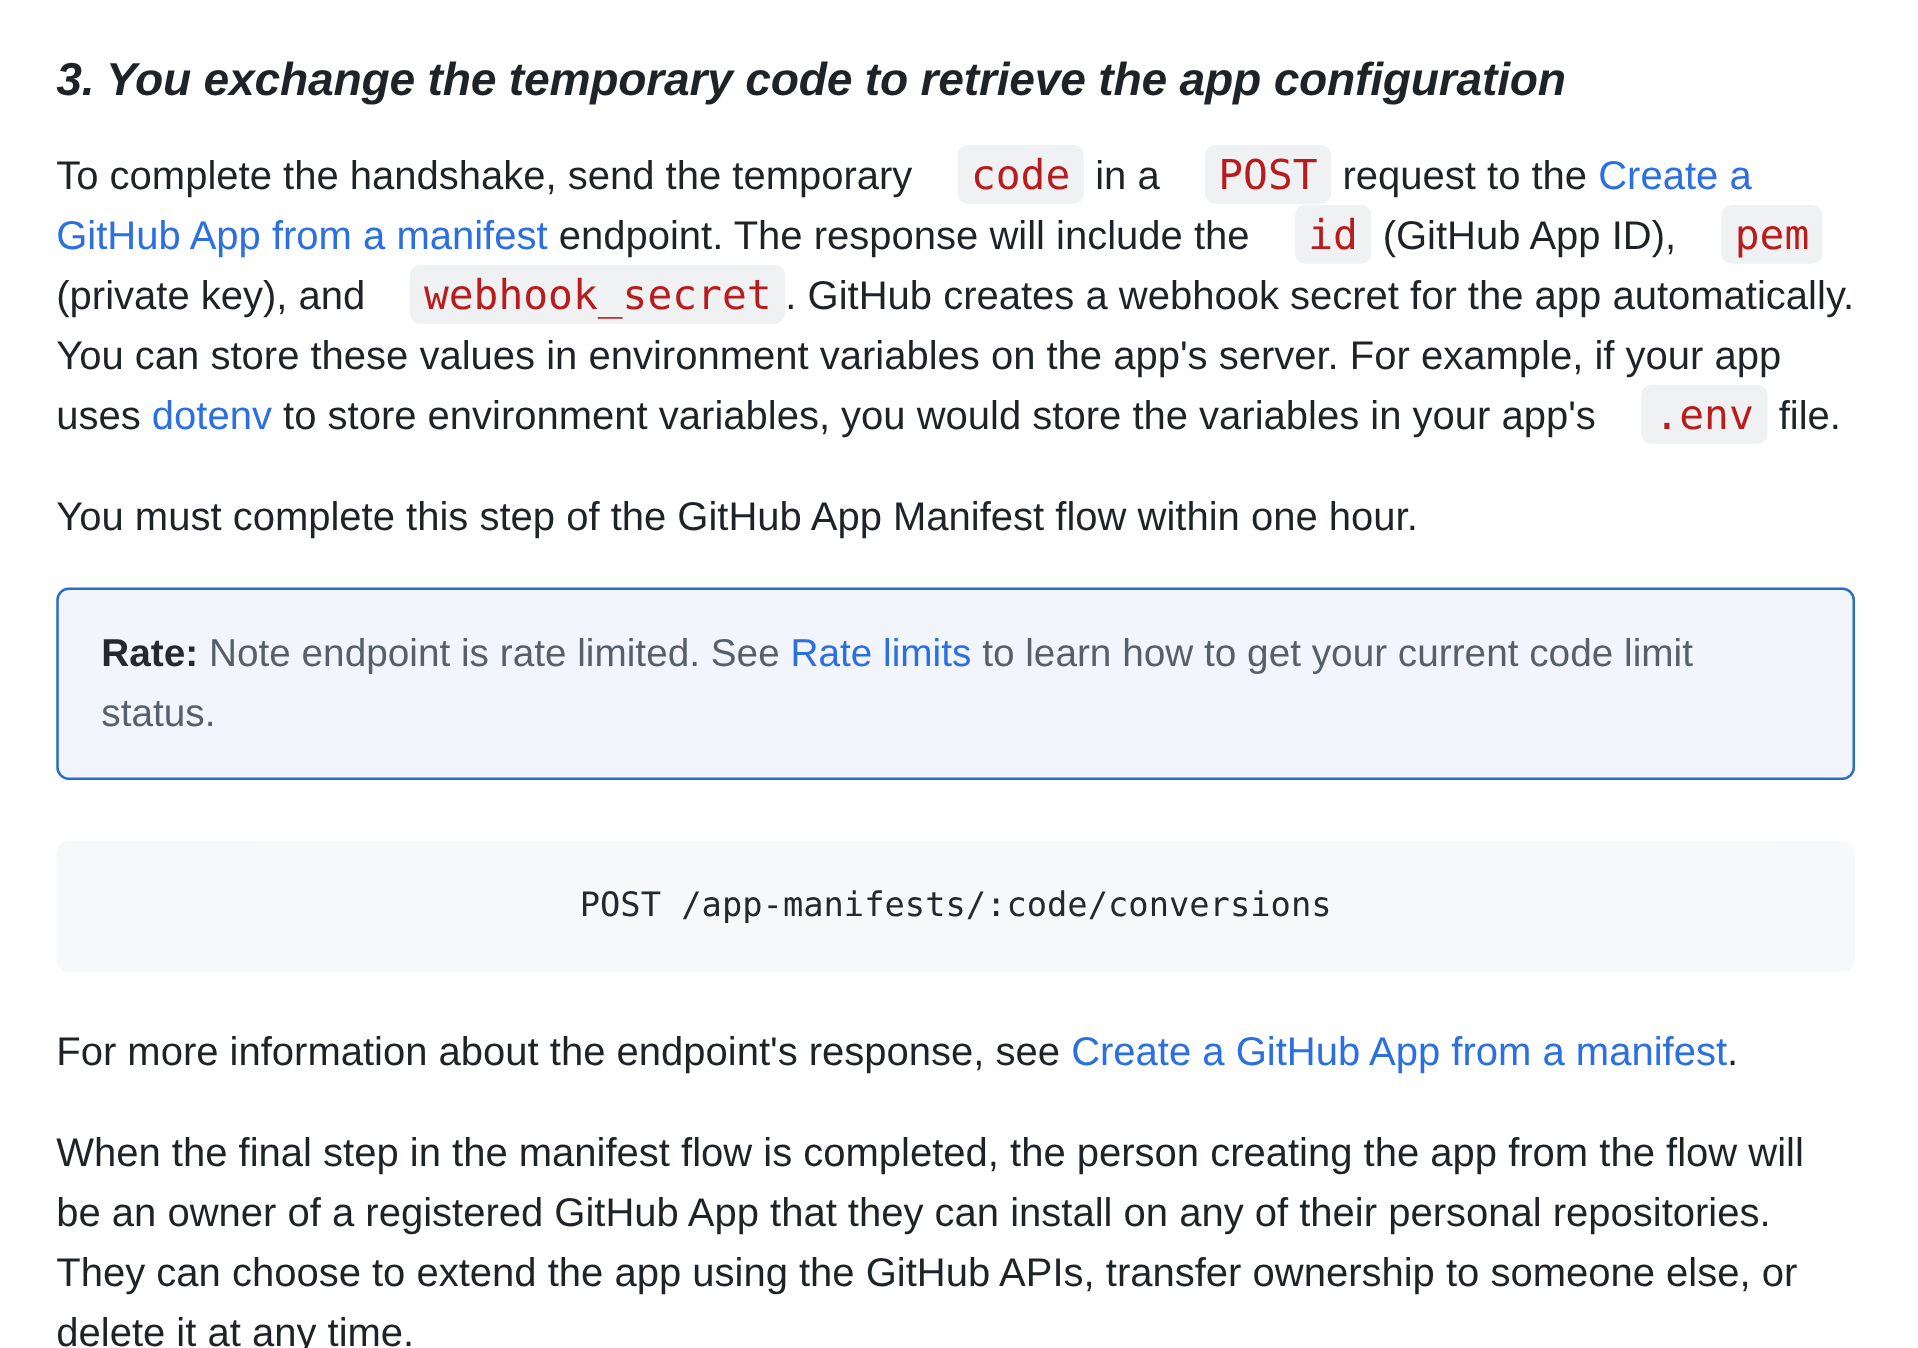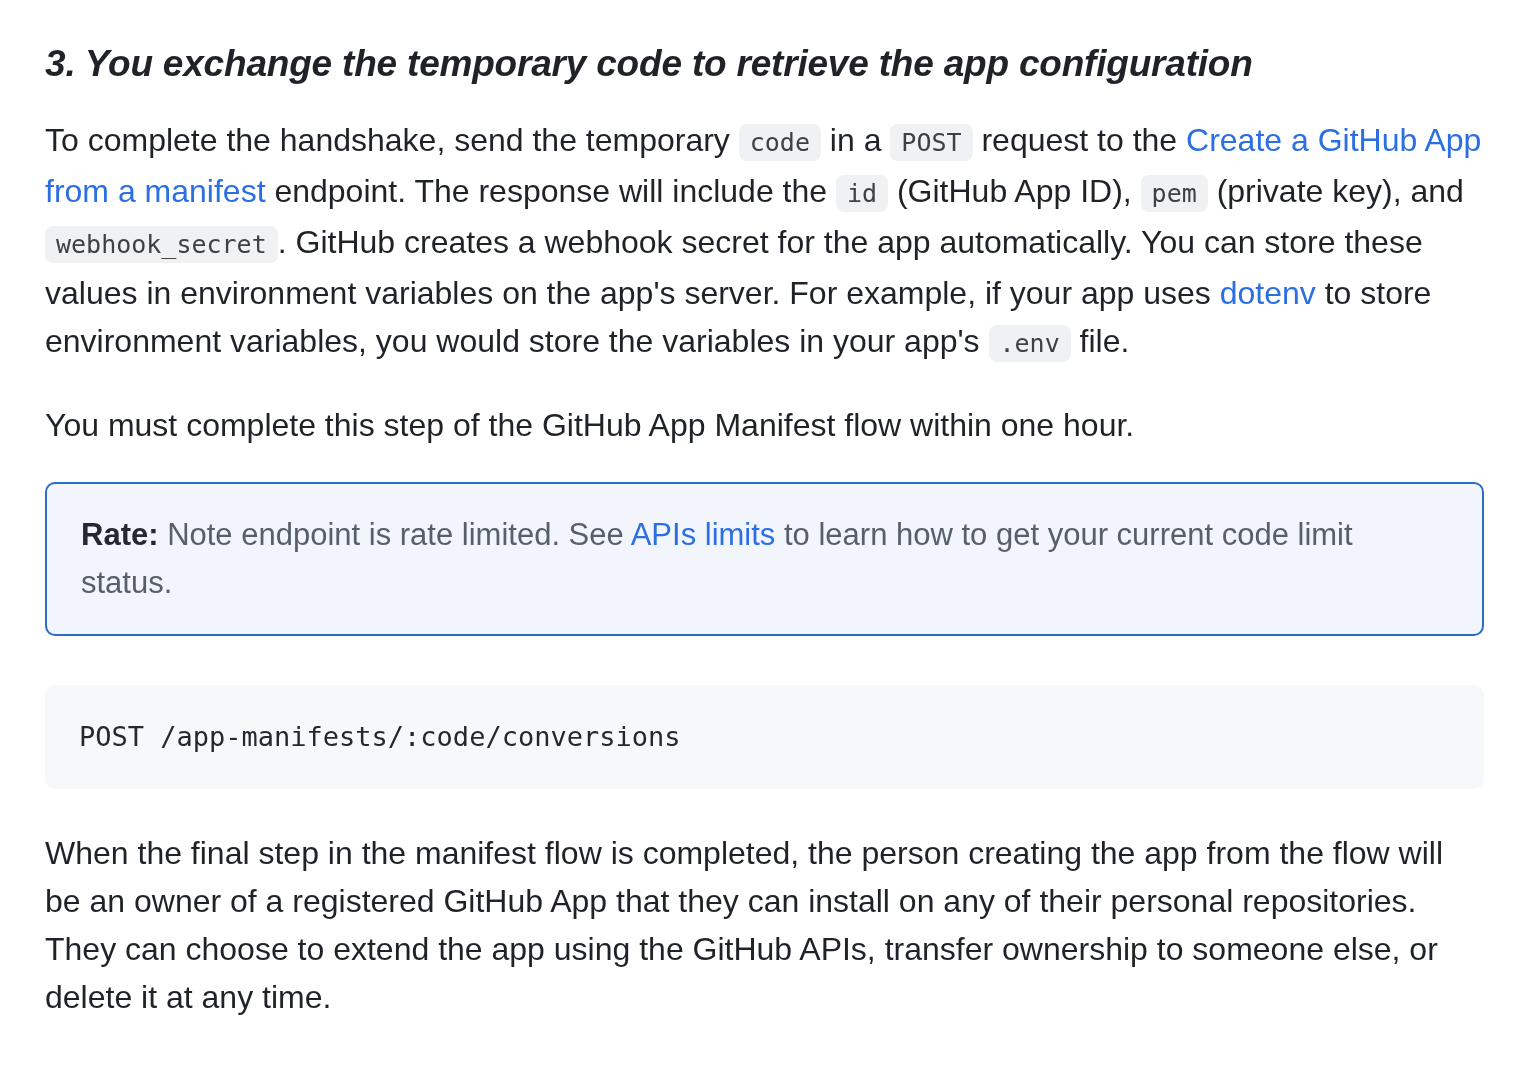--- a/index.html
+++ b/index.html
@@ -34,26 +34,27 @@
     line-height: 48px;
     color: #1f2328;
   }
   a.doc-link {
     color: #2b6fe2;
     text-decoration: none;
     cursor: pointer;
   }
   code.inline-code {
     font-family: "DejaVu Sans Mono", monospace;
-    font-size: 25px;
+    font-size: 33px;
     background: #eff1f3;
     border-radius: 8px;
     padding: 4px 11px;
-    color: #404040;
+    color: #b91c1c;
     white-space: nowrap;
+    margin-left: 27px;
   }
   .note-box {
     box-sizing: border-box;
     border: 2.5px solid #2b6cc6;
     background: #f2f6fc;
     border-radius: 10px;
     padding: 27px 34px;
     margin: 26px 0 49px 0;
     font-size: 31px;
     line-height: 48px;
@@ -70,35 +71,37 @@
     padding: 36px 34px;
     margin: 0 0 40px 0;
   }
   .code-block pre {
     margin: 0;
     font-family: "DejaVu Sans Mono", monospace;
     font-size: 27px;
     line-height: 32px;
     color: #24292f;
     white-space: pre;
+    text-align: center;
   }
 </style>
 </head>
 <body>
 
 <div class="content">
 
   <h3 class="section-heading">3. You exchange the temporary code to retrieve the app configuration</h3>
 
   <p class="body-para"><span>To complete the handshake, send the temporary </span><code class="inline-code">code</code><span> in a </span><code class="inline-code">POST</code><span> request to the </span><a class="doc-link">Create a GitHub App from a manifest</a><span> endpoint. The response will include the </span><code class="inline-code">id</code><span> (GitHub App ID), </span><code class="inline-code">pem</code><span> (private key), and </span><code class="inline-code">webhook_secret</code><span>. GitHub creates a webhook secret for the app automatically. You can store these values in environment variables on the app's server. For example, if your app uses </span><a class="doc-link">dotenv</a><span> to store environment variables, you would store the variables in your app's </span><code class="inline-code">.env</code><span> file.</span></p>
 
   <p class="body-para"><span>You must complete this step of the GitHub App Manifest flow within one hour.</span></p>
 
-  <div class="note-box"><span class="note-label">Rate:</span><span> Note endpoint is rate limited. See </span><a class="doc-link">APIs limits</a><span> to learn how to get your current code limit status.</span></div>
+  <div class="note-box"><span class="note-label">Rate:</span><span> Note endpoint is rate limited. See </span><a class="doc-link">Rate limits</a><span> to learn how to get your current code limit status.</span></div>
 
   <div class="code-block">
     <pre>POST /app-manifests/:code/conversions</pre>
   </div>
 
+  <p class="body-para"><span>For more information about the endpoint's response, see </span><a class="doc-link">Create a GitHub App from a manifest</a><span>.</span></p>
 
   <p class="body-para"><span>When the final step in the manifest flow is completed, the person creating the app from the flow will be an owner of a registered GitHub App that they can install on any of their personal repositories. They can choose to extend the app using the GitHub APIs, transfer ownership to someone else, or delete it at any time.</span></p>
 
 </div>
 
 </body></html>

